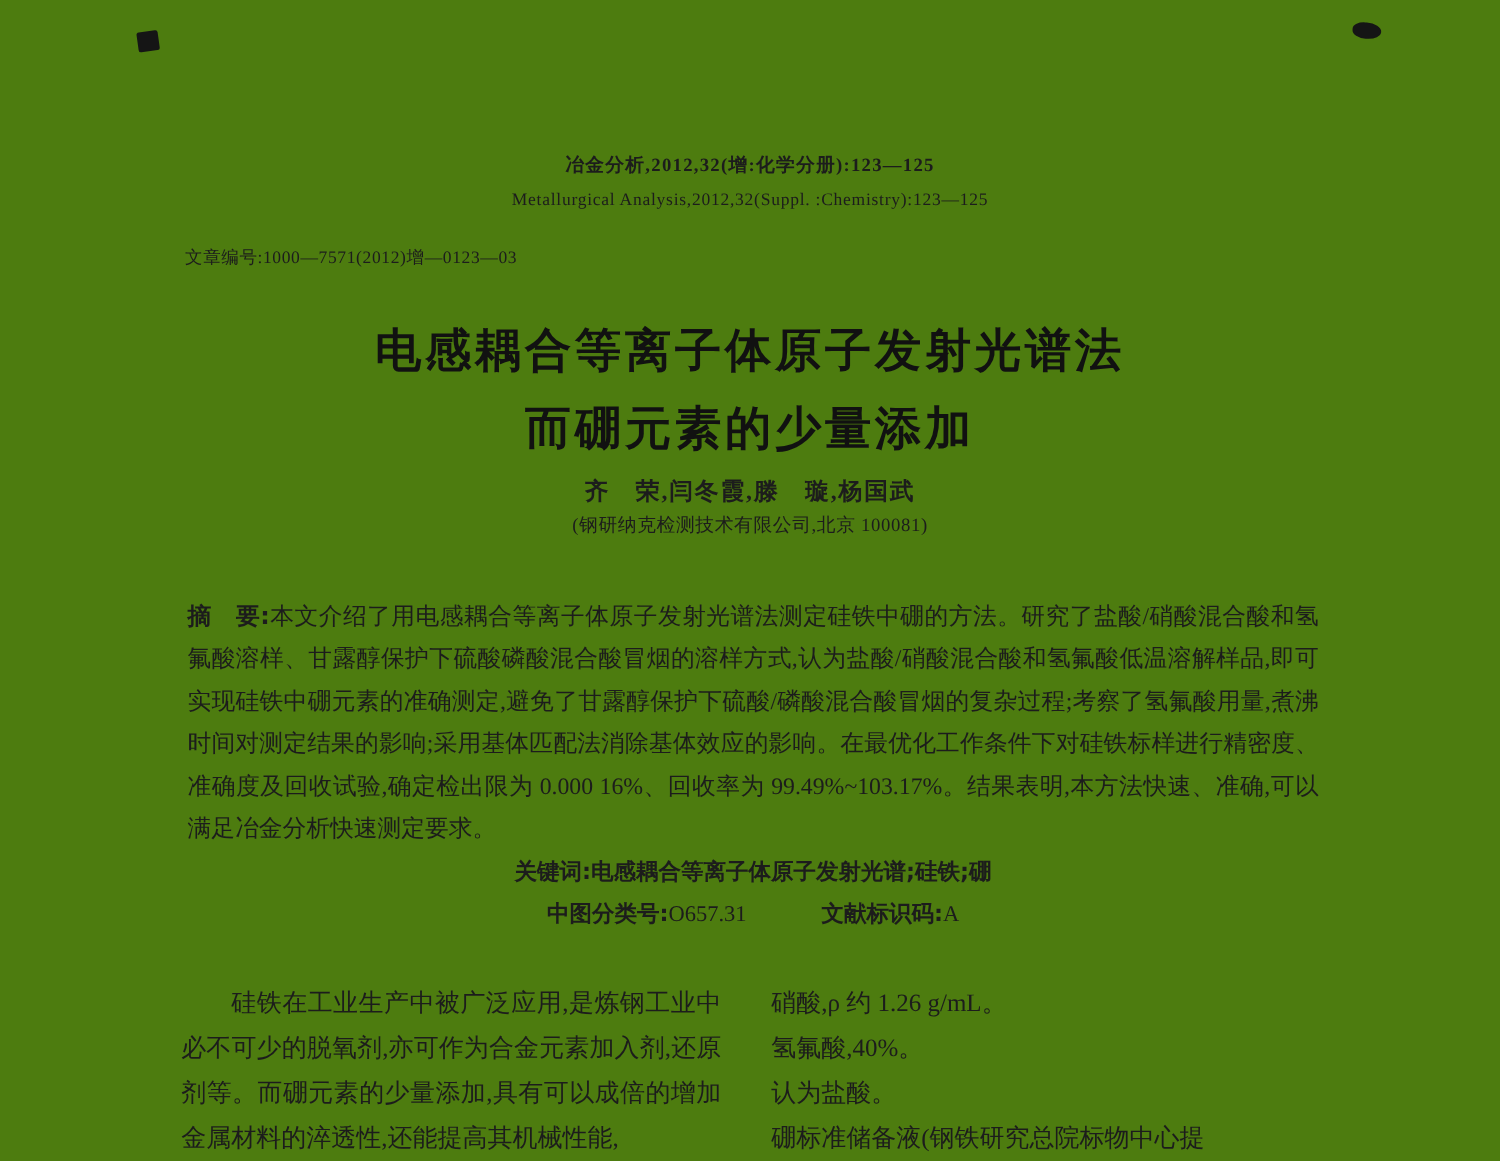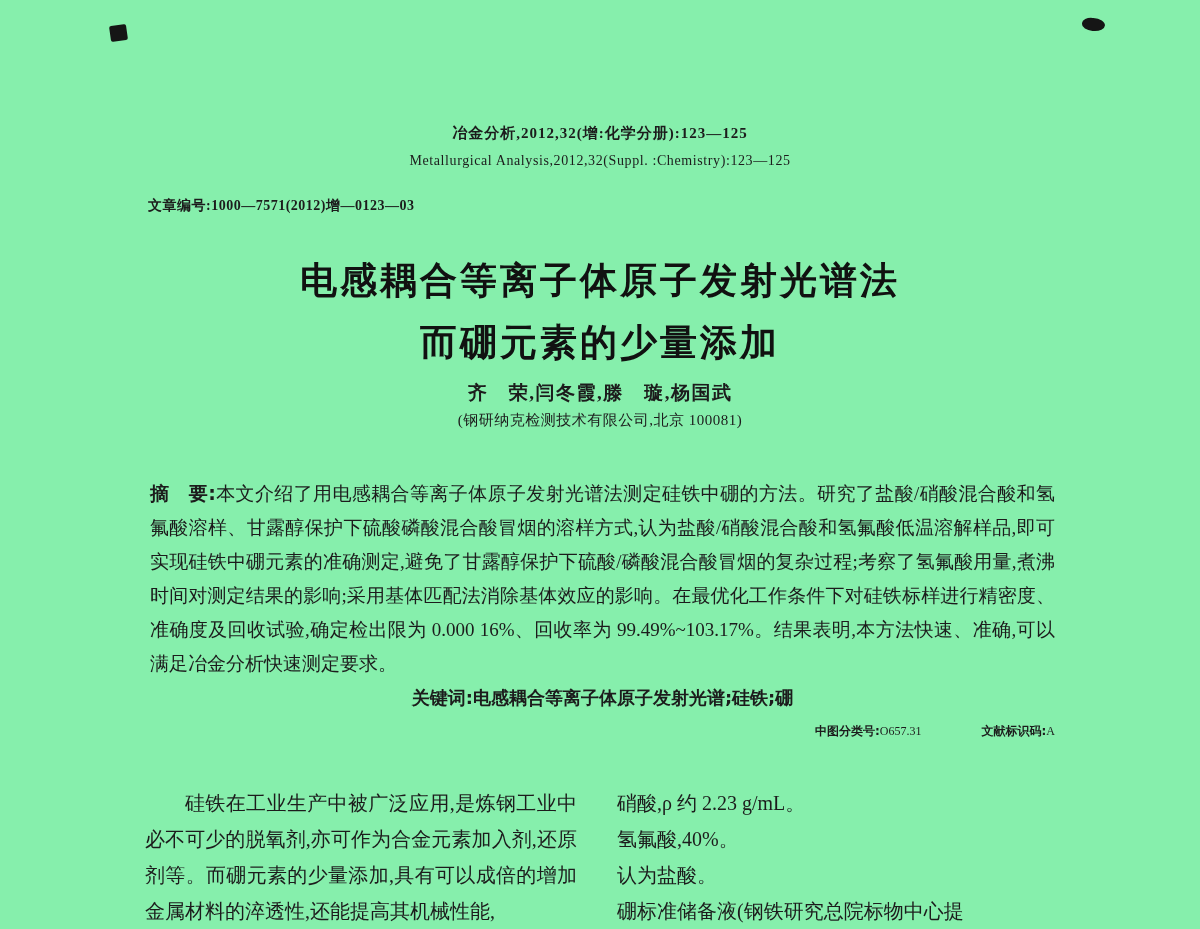--- a/index.html
+++ b/index.html
@@ -4,21 +4,21 @@
 <style>
   html, body {
     margin: 0;
     padding: 0;
     background: #ffffff;
   }
   .page {
     position: relative;
     width: 1200px;
     height: 929px;
-    background: #86efac;
+    background: #4d7c0f;
     color: #1c1c1c;
     font-family: "Liberation Serif", serif;
     overflow: hidden;
   }
   
   .artifact {
     position: absolute;
     background: #151515;
   }
   .artifact-tl {
@@ -44,21 +44,21 @@
     letter-spacing: 1px;
   }
   .jh-en {
     font-size: 14px;
     letter-spacing: 0.6px;
   }
   .article-number {
     position: absolute;
     top: 197px; left: 148px;
     font-size: 14px;
-    font-weight: 700;
+    font-weight: 400;
     letter-spacing: 0.5px;
   }
   
   .title {
     position: absolute;
     top: 238px; left: 0; right: 0;
     margin: 12px;
     text-align: center;
     font-family: "DejaVu Sans", sans-serif;
     font-weight: 700;
@@ -98,23 +98,23 @@
     font-weight: 700;
   }
   .keywords-line {
     font-family: "DejaVu Sans", sans-serif;
     font-weight: 700;
     font-size: 18px;
     line-height: 34px;
     text-align: center;
   }
   .clc-line {
-    font-size: 12px;
+    font-size: 18px;
     line-height: 32px;
-    text-align: right;
+    text-align: center;
   }
   .clc-spacer {
     display: inline-block;
     width: 60px;
   }
   
   .body-columns {
     position: absolute;
     top: 785px; left: 145px;
     width: 945px;
@@ -159,20 +159,20 @@
     <p class="abstract-text"><span class="lbl-bold">摘　要:</span><span>本文介绍了用电感耦合等离子体原子发射光谱法测定硅铁中硼的方法。研究了盐酸/硝酸混合酸和氢氟酸溶样、甘露醇保护下硫酸磷酸混合酸冒烟的溶样方式,认为盐酸/硝酸混合酸和氢氟酸低温溶解样品,即可实现硅铁中硼元素的准确测定,避免了甘露醇保护下硫酸/磷酸混合酸冒烟的复杂过程;考察了氢氟酸用量,煮沸时间对测定结果的影响;采用基体匹配法消除基体效应的影响。在最优化工作条件下对硅铁标样进行精密度、准确度及回收试验,确定检出限为 0.000 16%、回收率为 99.49%~103.17%。结果表明,本方法快速、准确,可以满足冶金分析快速测定要求。</span></p>
     <p class="keywords-line"><span>关键词:</span><span>电感耦合等离子体原子发射光谱;硅铁;硼</span></p>
     <p class="clc-line"><span class="lbl-bold">中图分类号:</span><span>O657.31</span><span class="clc-spacer"></span><span class="lbl-bold">文献标识码:</span><span>A</span></p>
   </section>
 
   <section class="body-columns">
     <div class="col col-left">
       <p class="body-para">硅铁在工业生产中被广泛应用,是炼钢工业中必不可少的脱氧剂,亦可作为合金元素加入剂,还原剂等。而硼元素的少量添加,具有可以成倍的增加金属材料的淬透性,还能提高其机械性能,</p>
     </div>
     <div class="col col-right">
-      <p class="body-para">硝酸,ρ 约 2.23 g/mL。</p>
+      <p class="body-para">硝酸,ρ 约 1.26 g/mL。</p>
       <p class="body-para">氢氟酸,40%。</p>
       <p class="body-para">认为盐酸。</p>
       <p class="body-para">硼标准储备液(钢铁研究总院标物中心提</p>
     </div>
   </section>
 
 </div>
 
 </body></html>

